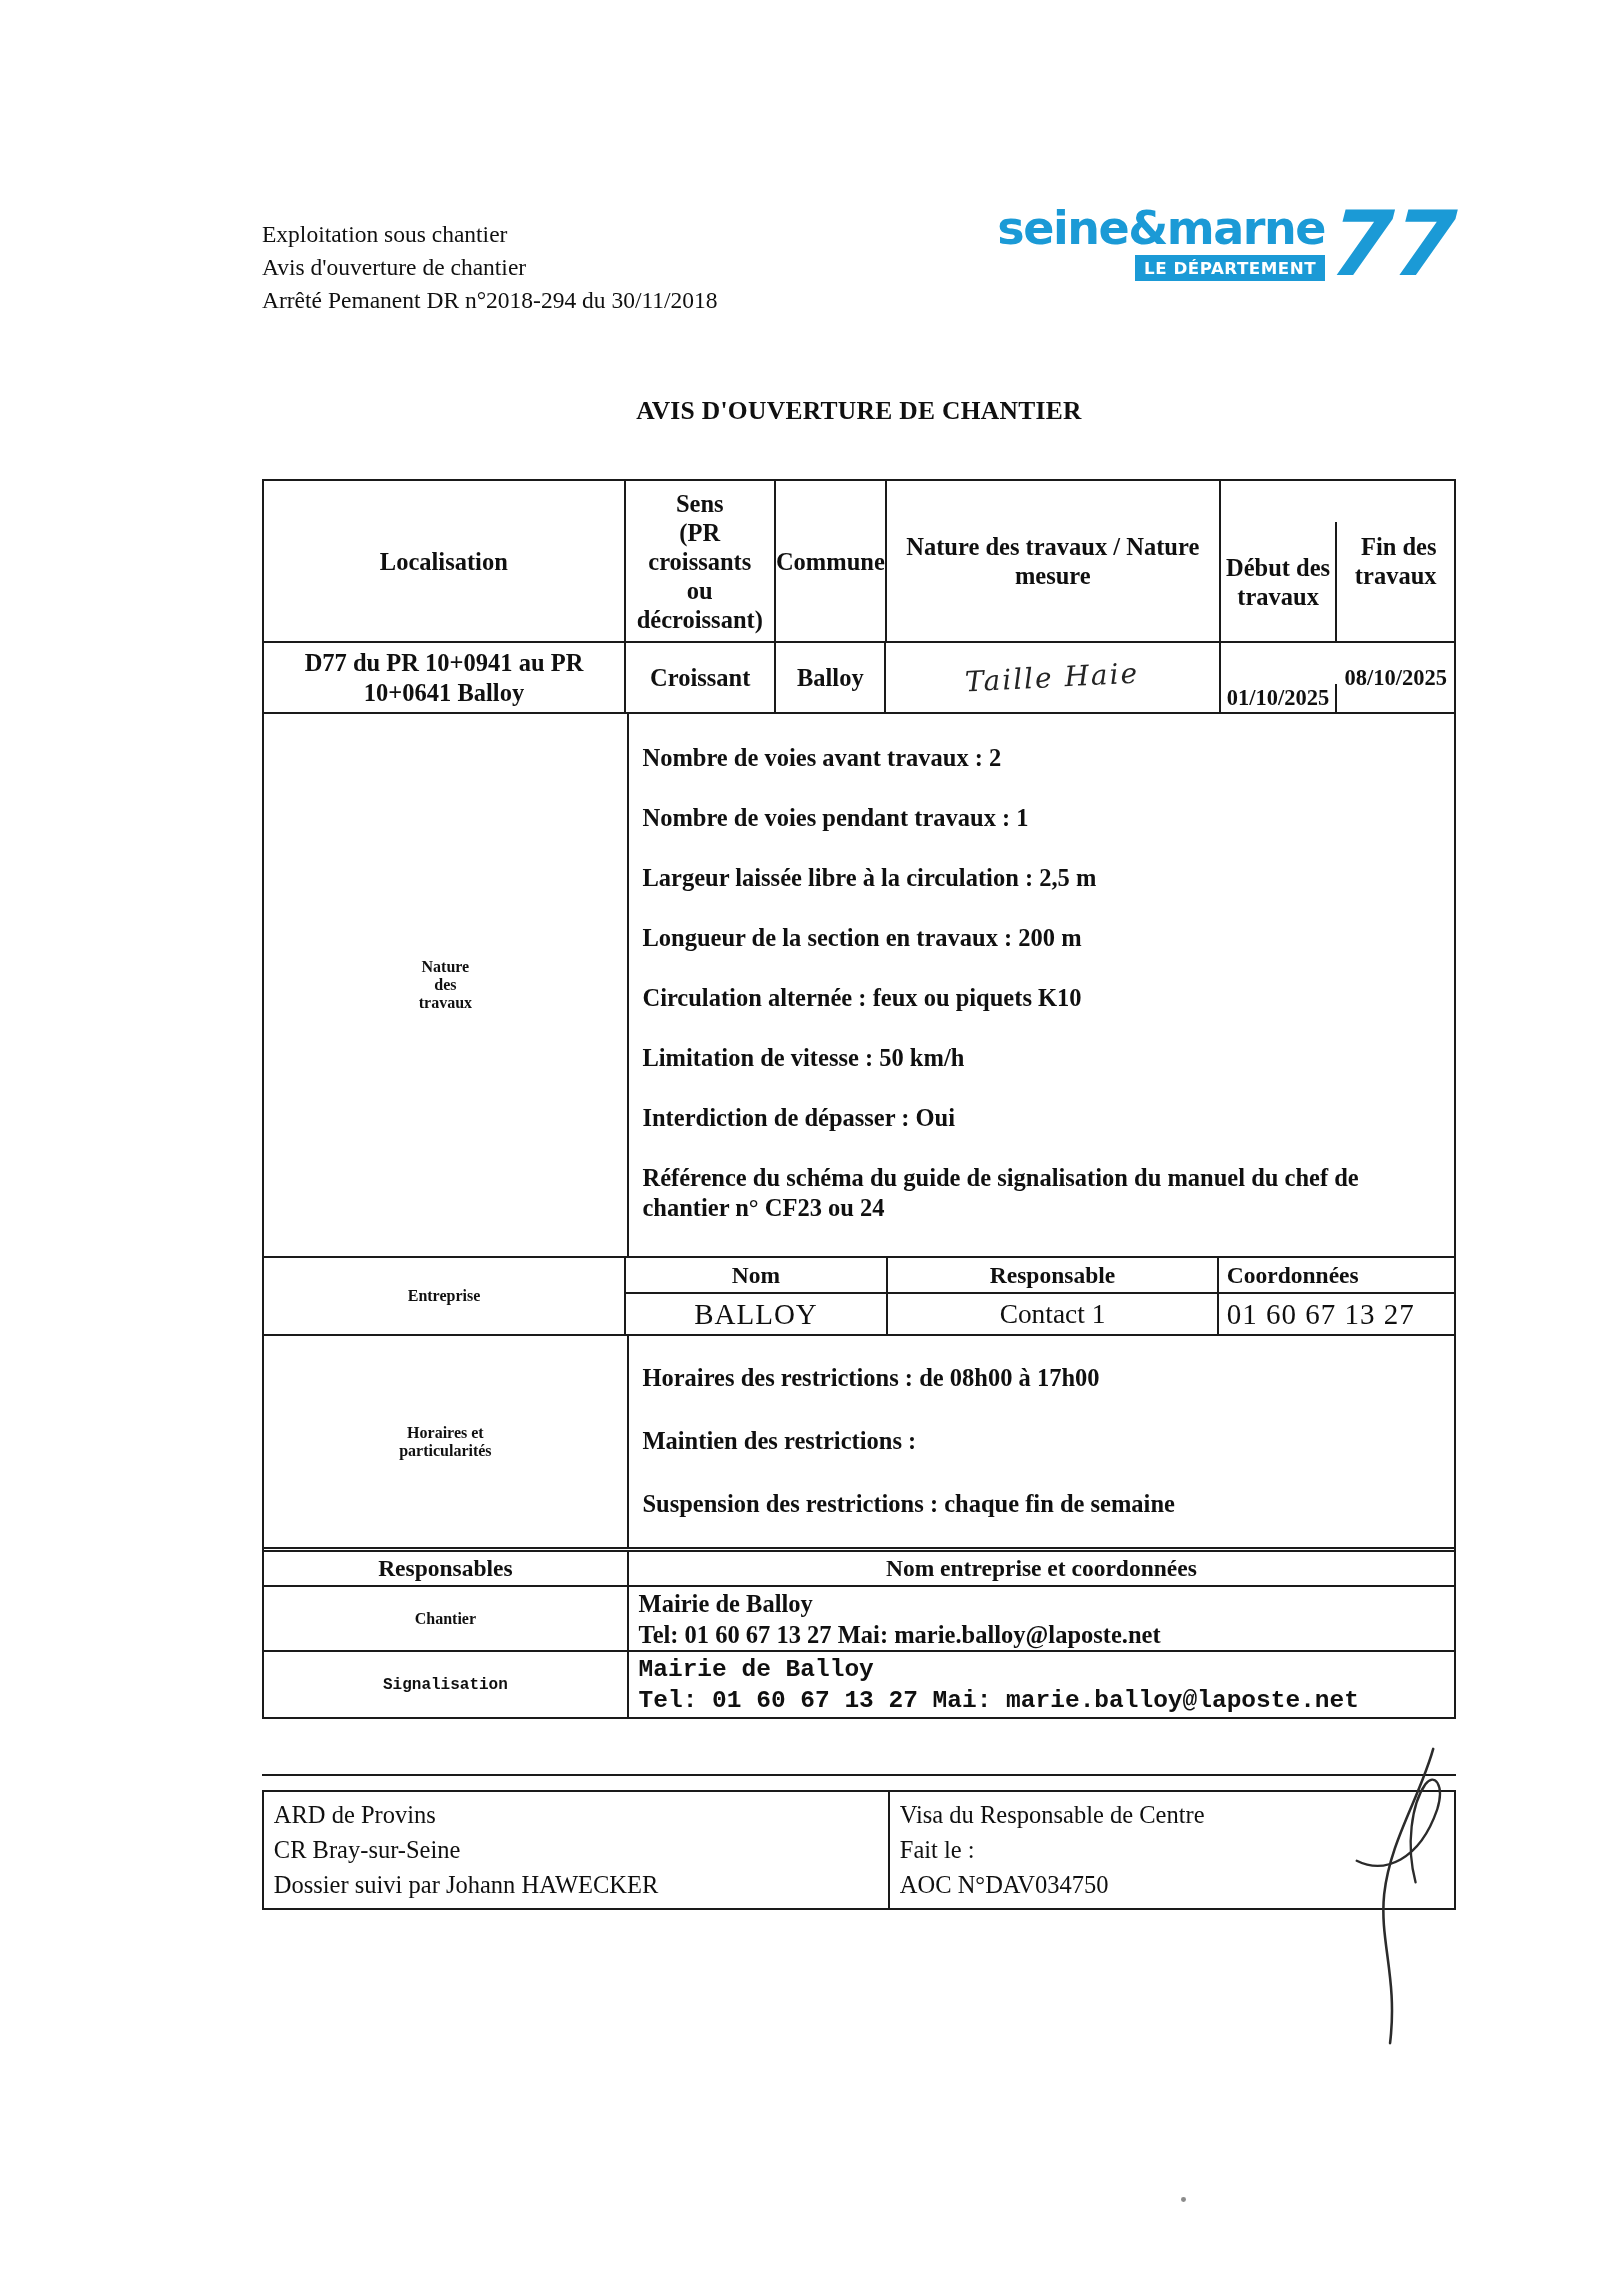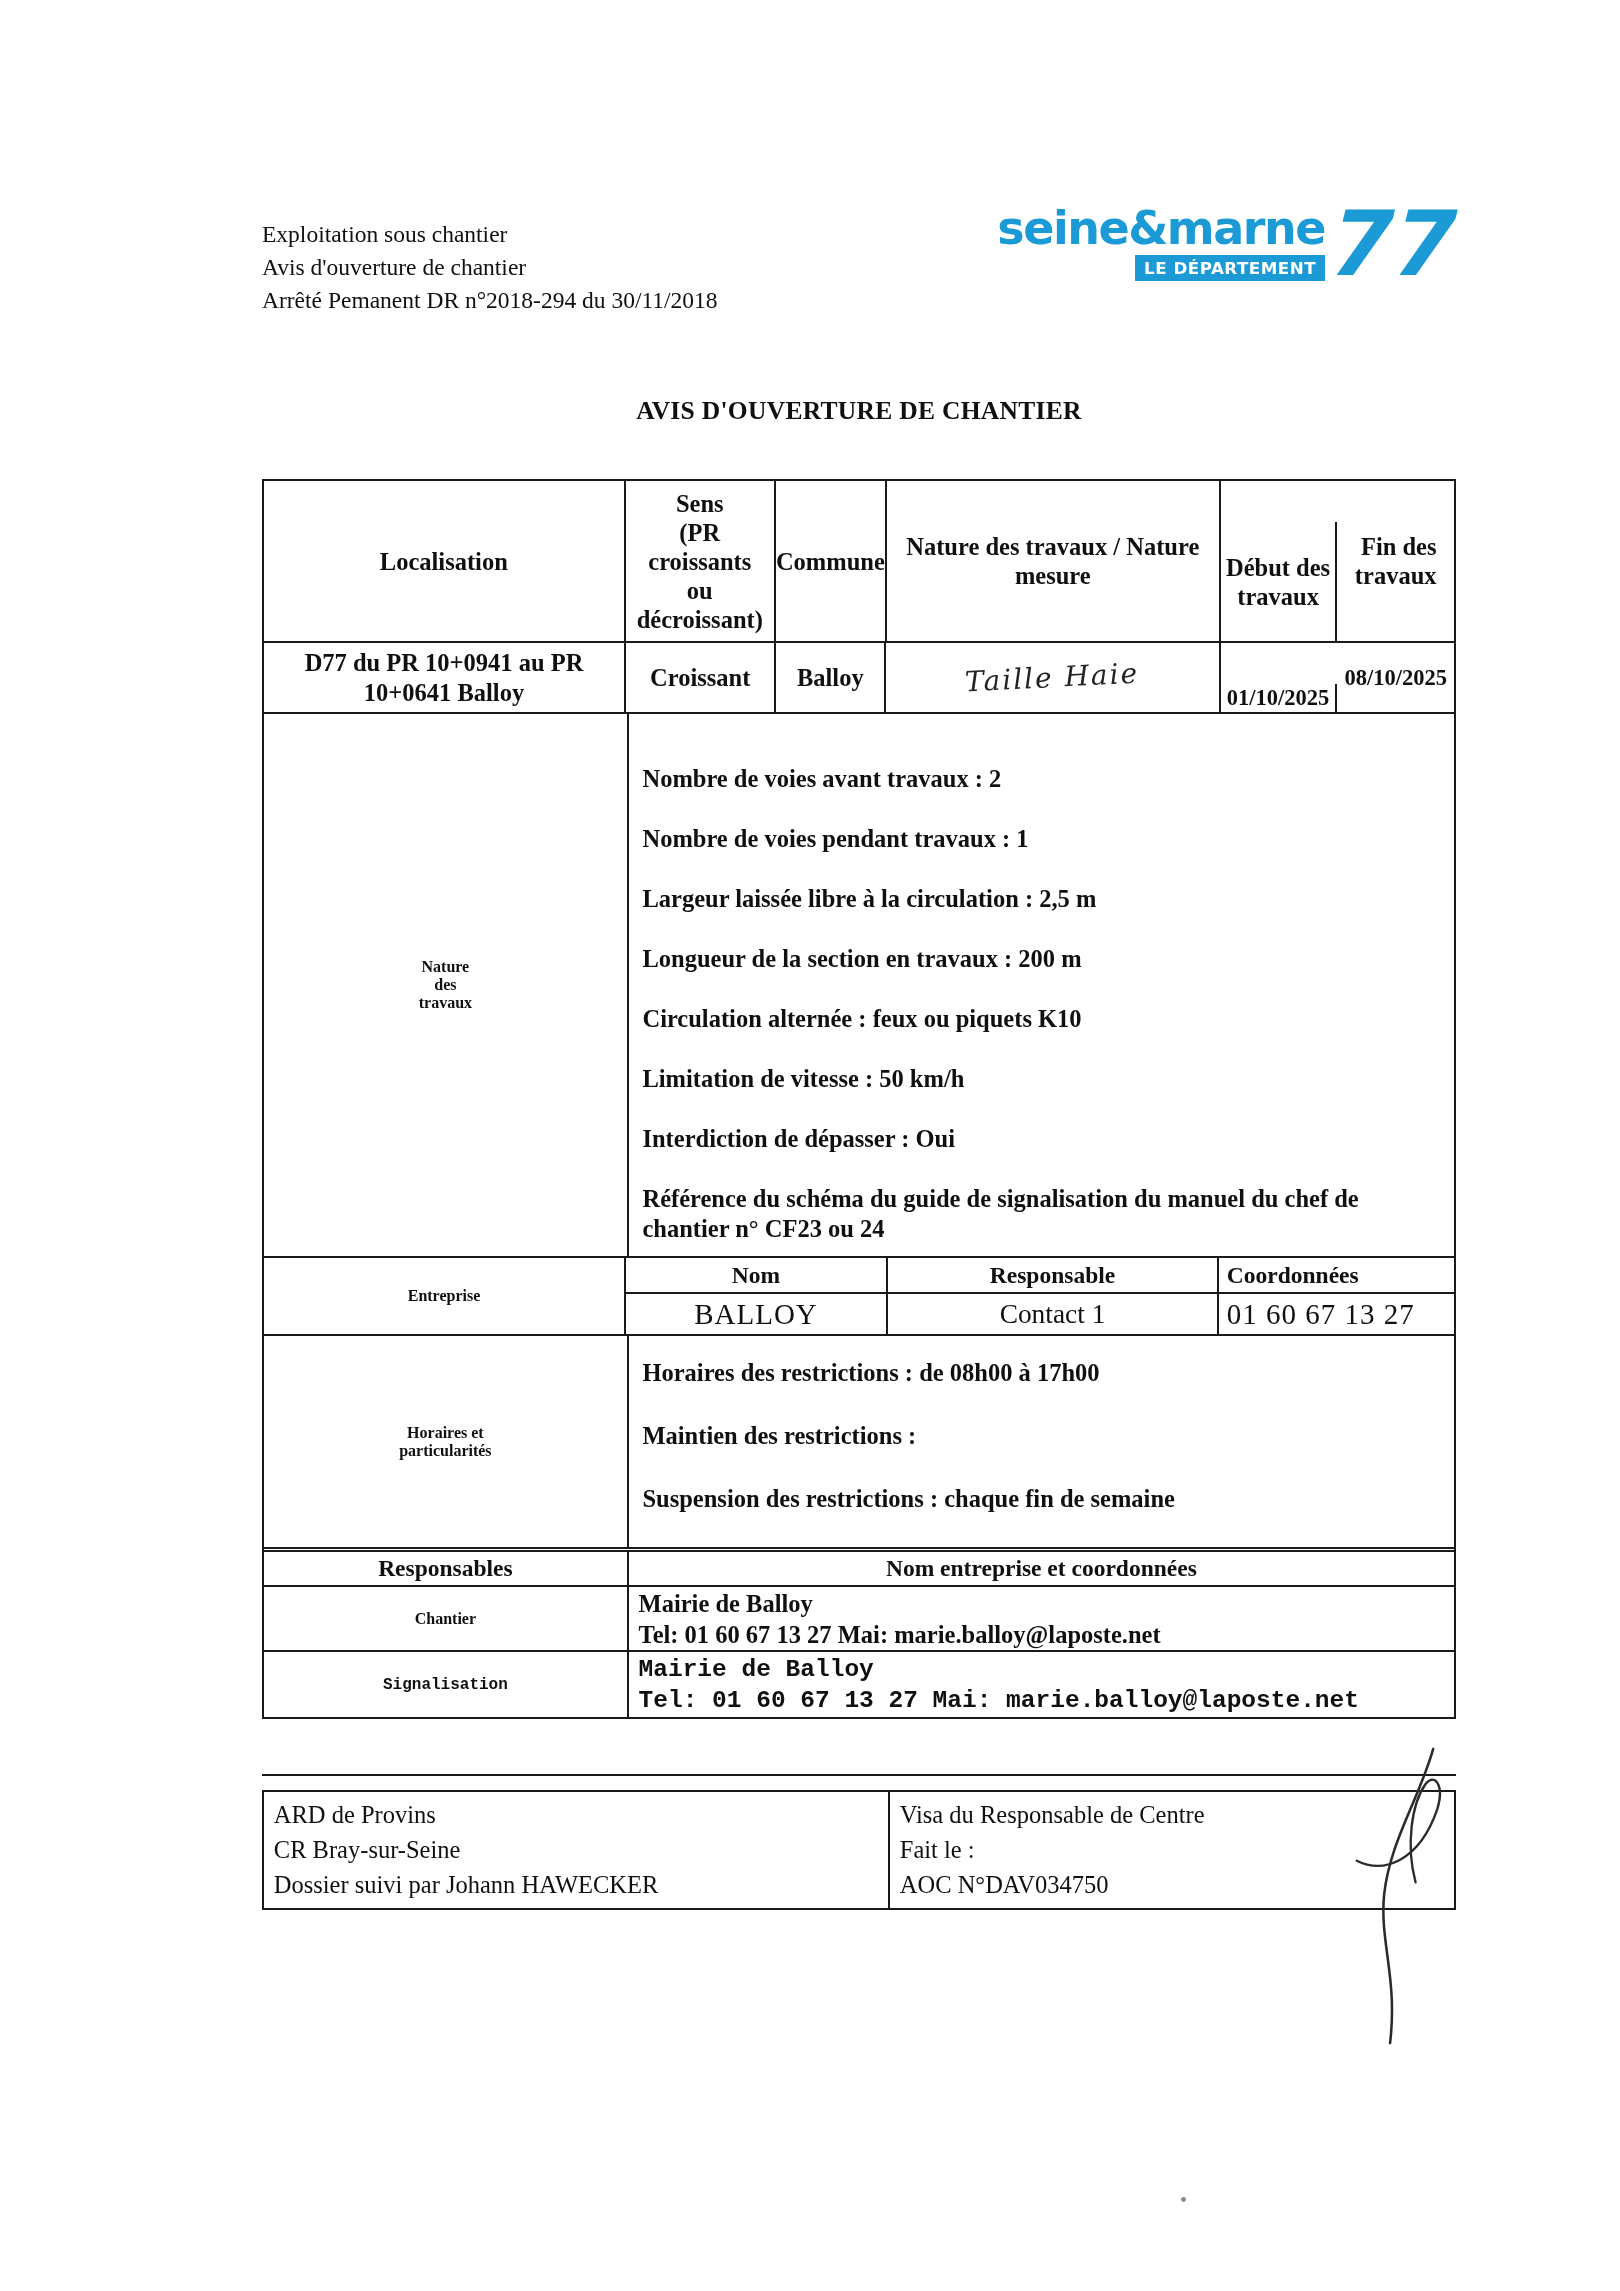--- a/index.html
+++ b/index.html
@@ -32,21 +32,21 @@
   .c1 { width: 366px; } .c2 { width: 152px; } .c3 { width: 111px; }
   .c4 { width: 338px; } .c5 { width: 118px; margin-top: 41px; } .c6 { width: 118px; text-align: right; }
   .rest { width: 828px; }
   .hdr { height: 162px; font-size: 24.5px; line-height: 29px; }
   .r1 { height: 71px; font-size: 24.5px; line-height: 30px; }
   .date { font-size: 22.5px; }
   .pre { white-space: pre-line; }
   .hand { font-family: "DejaVu Serif", serif; font-style: italic; font-weight: normal; font-size: 28px; letter-spacing: 2px; transform: rotate(-3deg); color: #242424; }
 
   .sec-nature { height: 544px; }
-  .col-content { flex-direction: column; align-items: flex-start; justify-content: flex-end; text-align: left; }
+  .col-content { flex-direction: column; align-items: flex-start; justify-content: flex-start; text-align: left; }
   .nature-content { padding: 29px 15.7px 0 13.7px; }
   .nt { font-size: 24.5px; line-height: 30px; margin-bottom: 30px; }
   .nt:last-child { margin-bottom: 12px; }
 
   .ent-grid { display: grid; grid-template-columns: 262px 331px 235px; }
   .eh { height: 36px; border-right: 2px solid var(--ink); border-bottom: 2px solid var(--ink); display: flex; align-items: center; justify-content: center; font-size: 23.5px; }
   .ev { height: 40px; border-right: 2px solid var(--ink); display: flex; align-items: center; justify-content: center; font-weight: normal; font-size: 27.4px; }
   .e3 { border-right: none !important; justify-content: flex-start !important; padding-left: 7.8px; }
   .ev.ebig { font-size: 29px; letter-spacing: 1px; }
 

